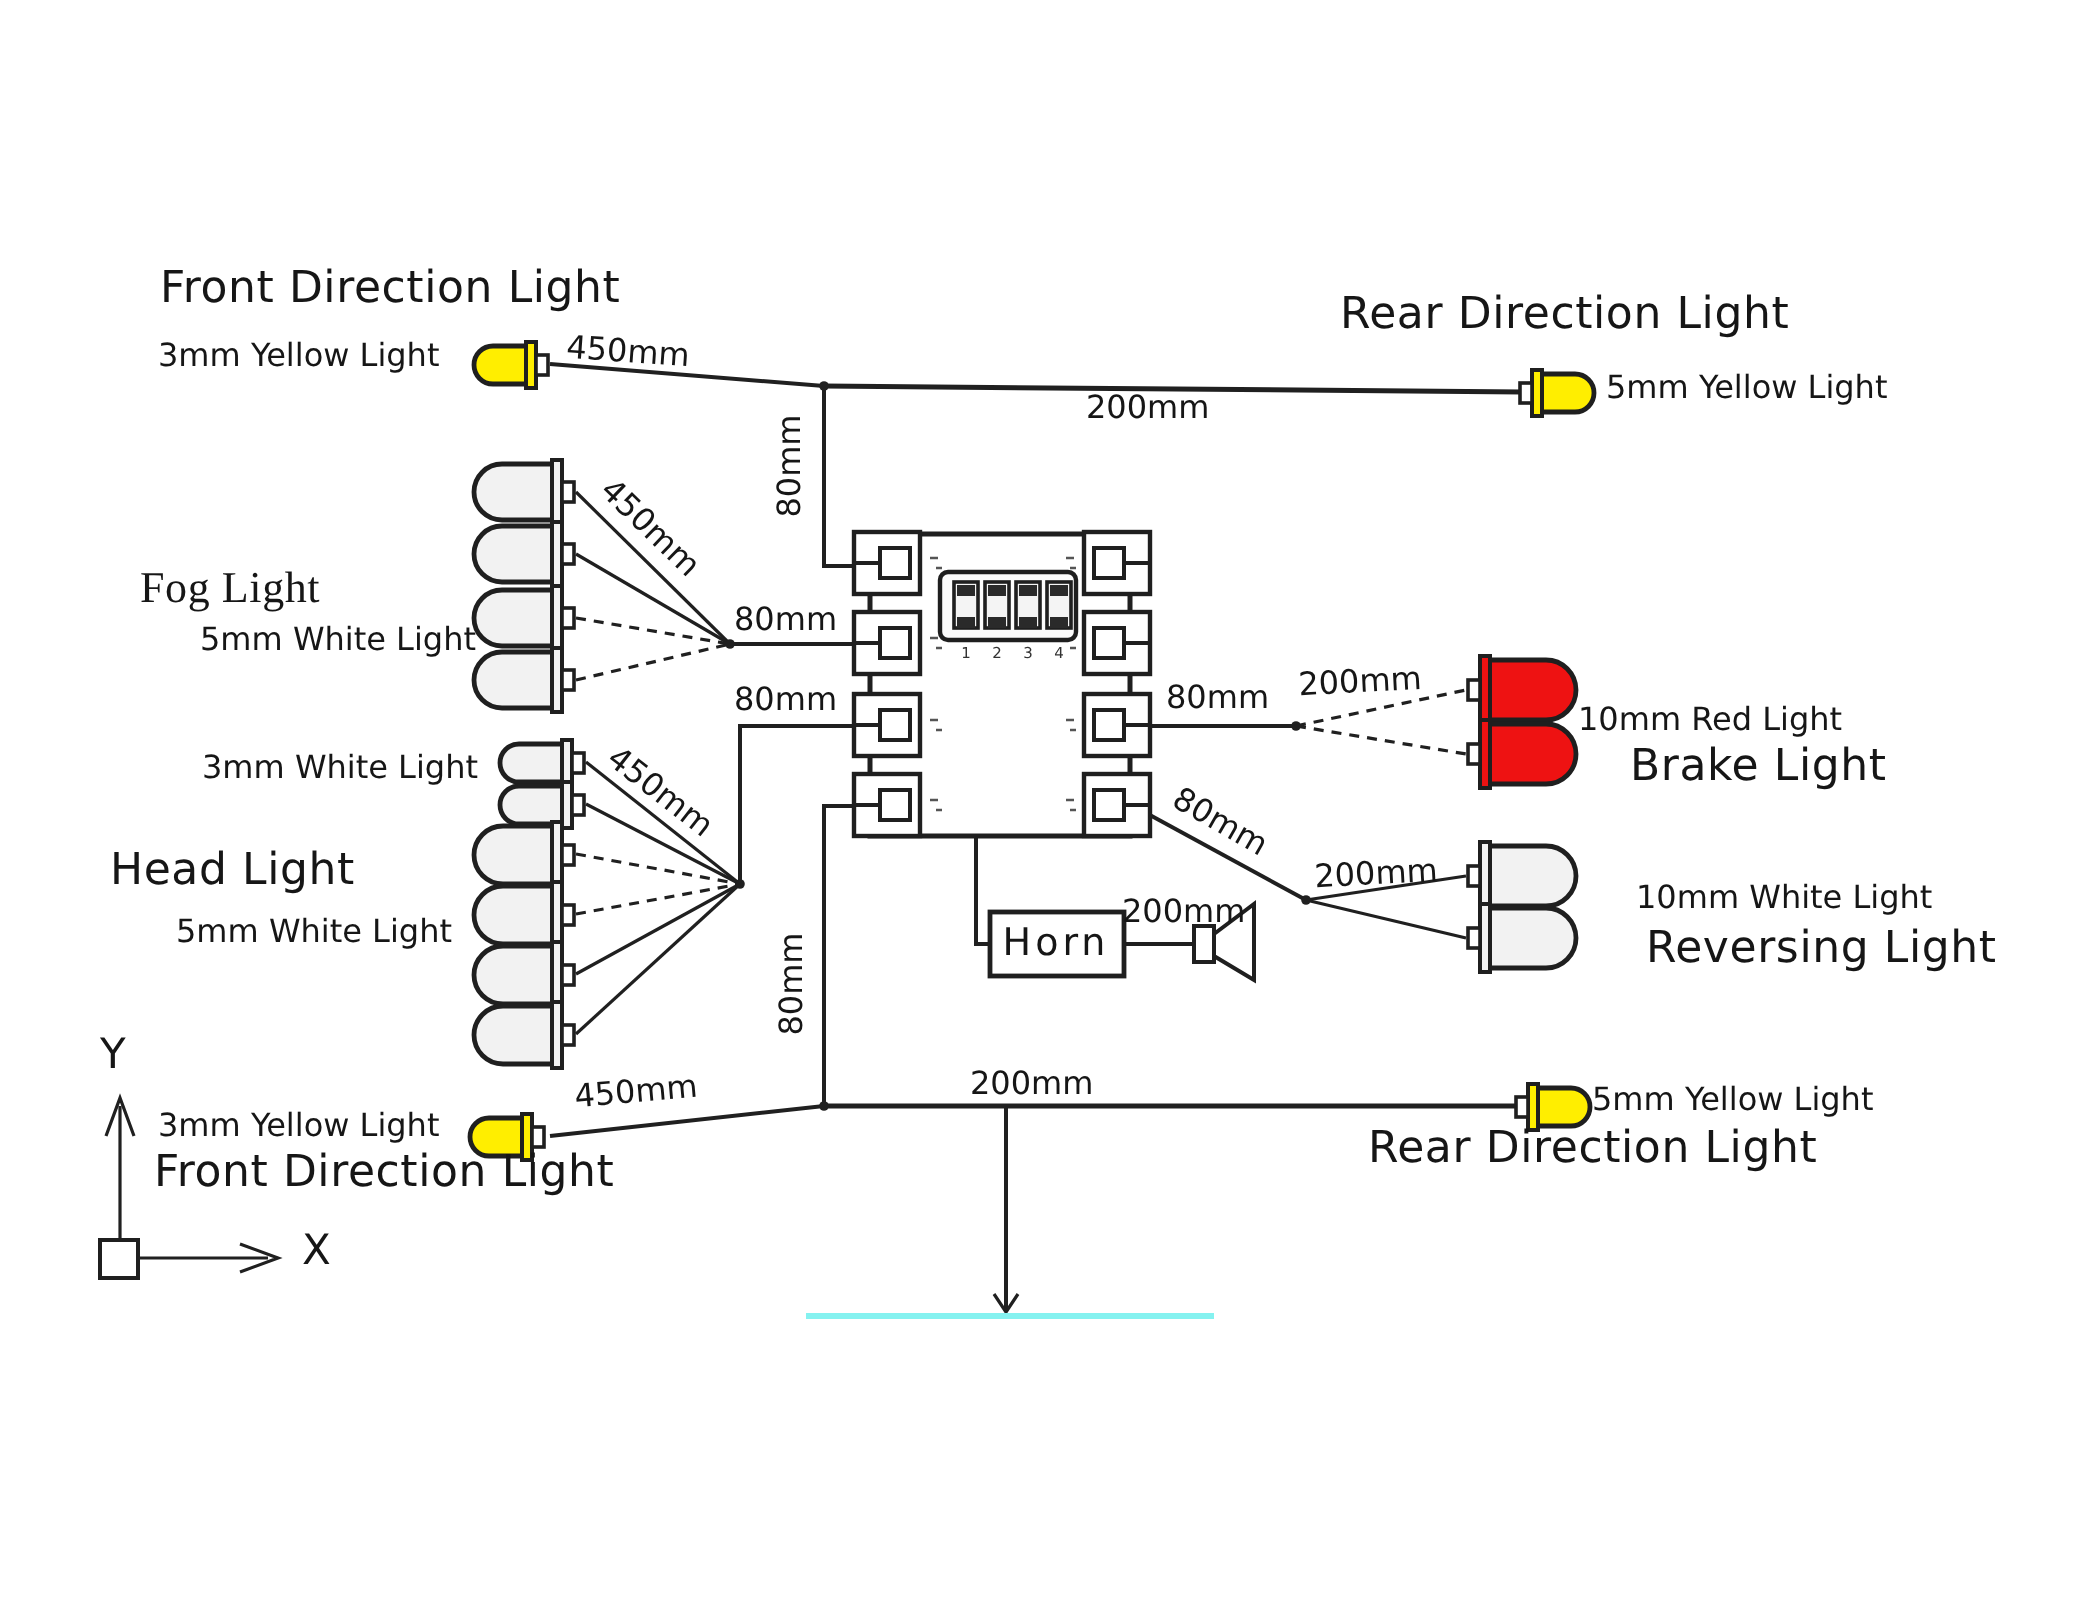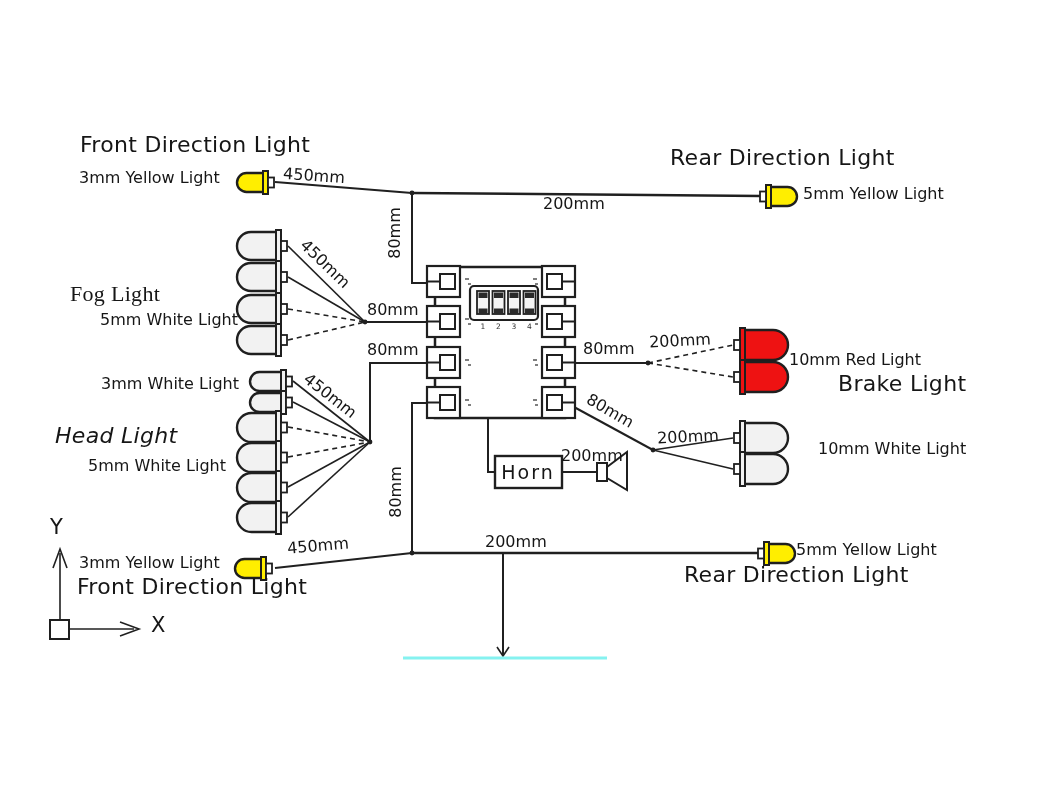--- a/index.html
+++ b/index.html
@@ -251,32 +251,33 @@
   <div class="lbl t16" style="left:395px;top:233px;transform:translate(-50%,-50%) rotate(-90deg);">80mm</div>
 
   <div class="lbl t16" style="left:325px;top:264px;transform:translate(-50%,-50%) rotate(44deg);">450mm</div>
   <div class="lbl t22" style="left:70px;top:283px;font-family:Liberation Serif, serif;">Fog Light</div>
   <div class="lbl t16" style="left:100px;top:312px;">5mm White Light</div>
   <div class="lbl t16" style="left:367px;top:302px;">80mm</div>
   <div class="lbl t16" style="left:367px;top:342px;">80mm</div>
 
   <div class="lbl t16" style="left:101px;top:376px;">3mm White Light</div>
   <div class="lbl t16" style="left:330px;top:396px;transform:translate(-50%,-50%) rotate(38deg);">450mm</div>
-  <div class="lbl t22" style="left:55px;top:425px;font-style:italic;">Head Light</div>
+  <div class="lbl t22" style="left:55px;top:425px;">Head Light</div>
   <div class="lbl t16" style="left:88px;top:458px;">5mm White Light</div>
   <div class="lbl t16" style="left:396px;top:492px;transform:translate(-50%,-50%) rotate(-90deg);">80mm</div>
 
   <div class="lbl t16" style="left:583px;top:341px;">80mm</div>
   <div class="lbl t16" style="left:680px;top:341px;transform:translate(-50%,-50%) rotate(-3deg);">200mm</div>
   <div class="lbl t16" style="left:789px;top:352px;text-align:center;">10mm Red Light</div>
-  <div class="lbl t22" style="left:838px;top:373px;">Brake Light</div>
+  <div class="lbl t22" style="left:815px;top:373px;">Brake Light</div>
 
   <div class="lbl t16" style="left:610px;top:411px;transform:translate(-50%,-50%) rotate(30deg);">80mm</div>
   <div class="lbl t16" style="left:688px;top:437px;transform:translate(-50%,-50%) rotate(-3deg);">200mm</div>
   <div class="lbl t16" style="left:818px;top:441px;">10mm White Light</div>
+  <div class="lbl t22" style="left:823px;top:464px;">Reversing Light</div>
 
   <div class="lbl horn-t" style="left:528px;top:472px;transform:translate(-50%,-50%);">Horn</div>
   <div class="lbl t16" style="left:561px;top:448px;">200mm</div>
 
   <div class="lbl t16" style="left:318px;top:546px;transform:translate(-50%,-50%) rotate(-5deg);">450mm</div>
   <div class="lbl t16" style="left:79px;top:555px;">3mm Yellow Light</div>
   <div class="lbl t22" style="left:77px;top:576px;">Front Direction Light</div>
   <div class="lbl t16" style="left:485px;top:534px;">200mm</div>
   <div class="lbl t16" style="left:796px;top:542px;">5mm Yellow Light</div>
   <div class="lbl t22" style="left:684px;top:564px;">Rear Direction Light</div>

